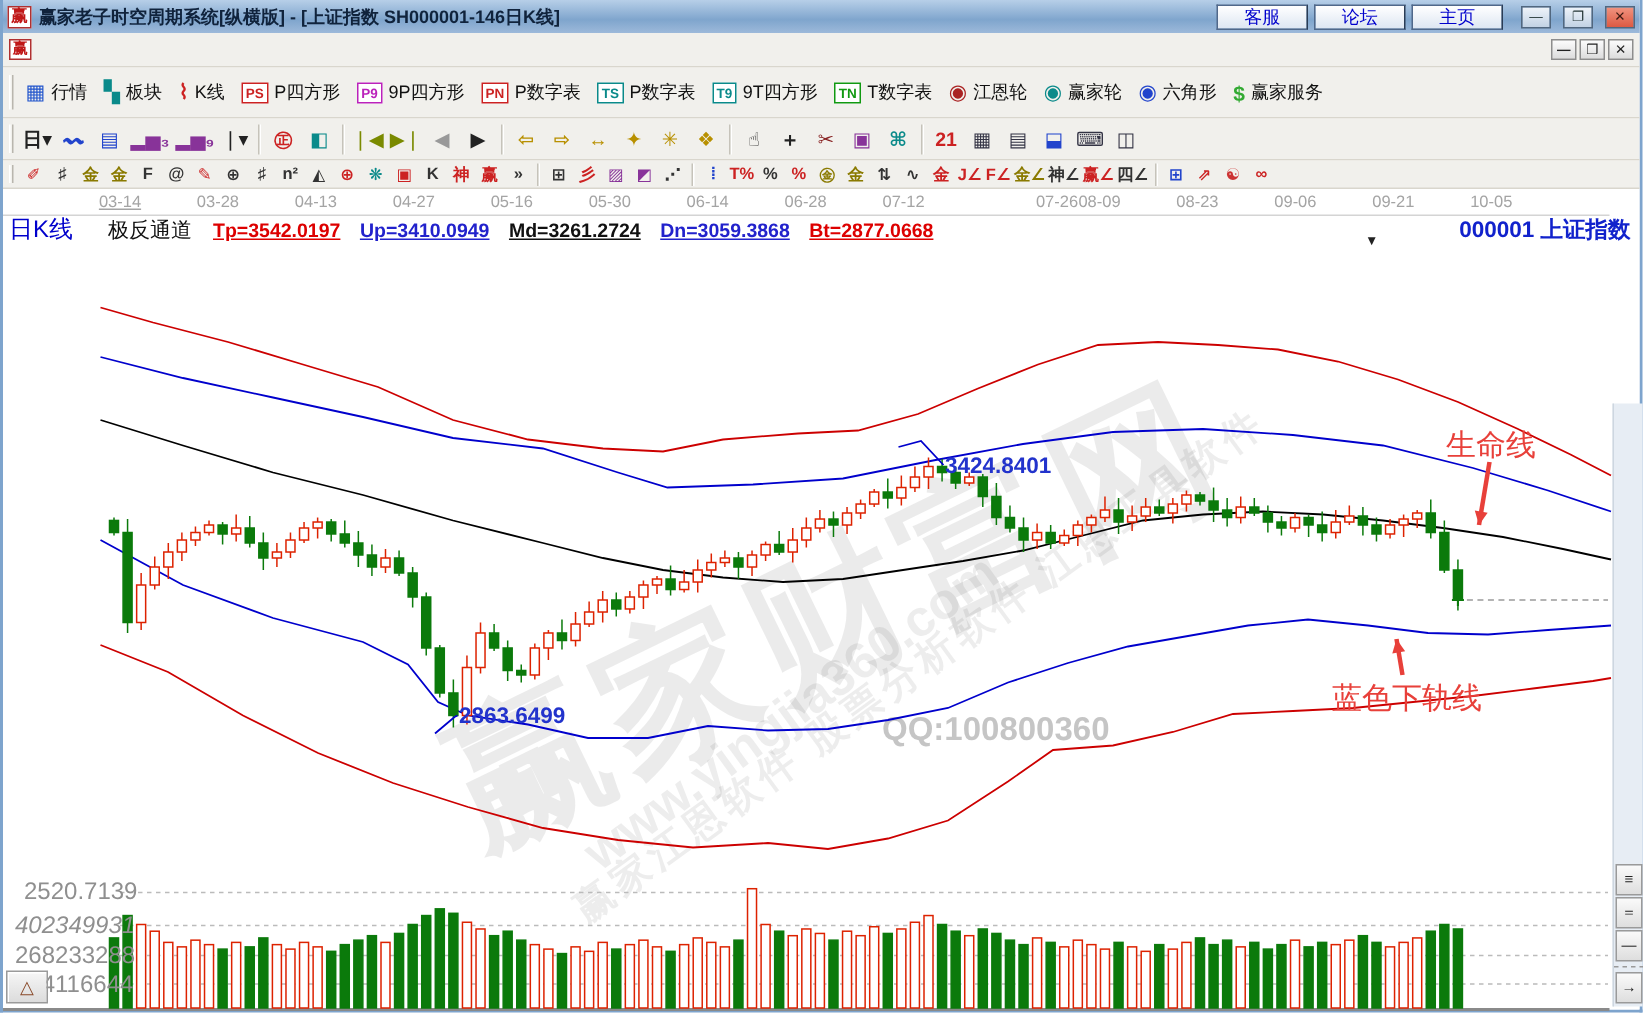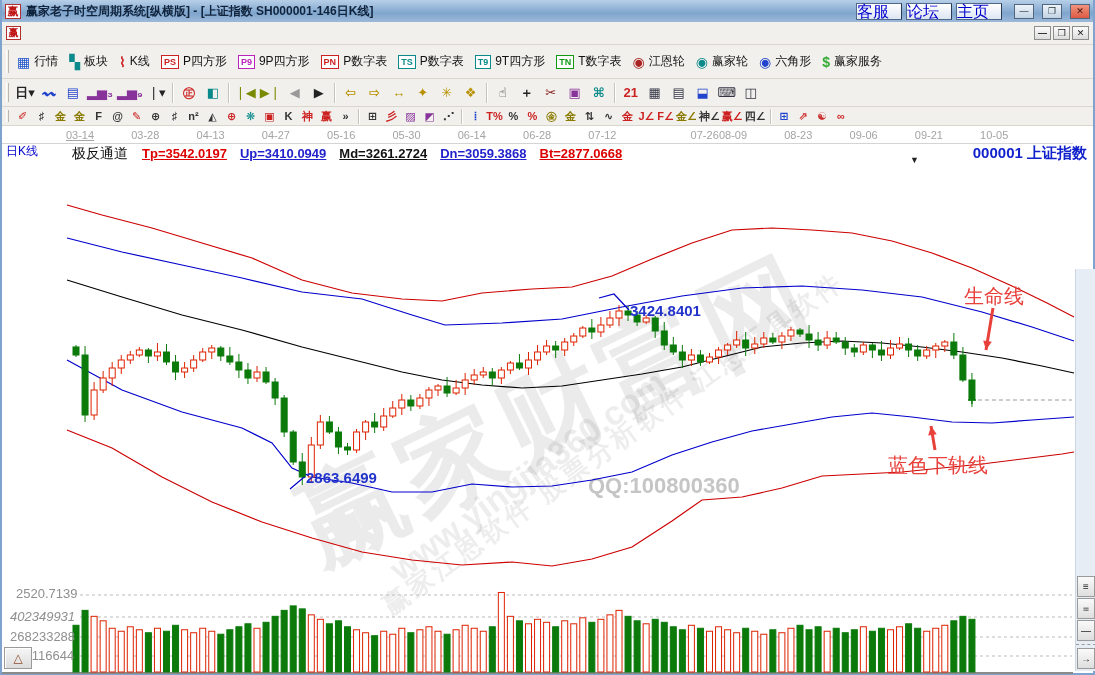--- a/index.html
+++ b/index.html
@@ -6,23 +6,23 @@
   html,body { width:1095px; height:675px; overflow:hidden; }
   #app { position:absolute; inset:0; width:1095px; height:675px; background:#fff;
          border-left:2px solid #7ea4cd; border-right:2px solid #7ea4cd; border-bottom:2px solid #7ea4cd; }
   
   .titlebar { height:22px; background:linear-gradient(#b7cfe8,#7fa5cd 60%,#9db9da);
               display:flex; align-items:center; padding:0 3px; gap:5px; }
   .app-icon { width:16px; height:15px; background:#fff; border:1px solid #b03030; color:#c01818;
               font-size:11px; font-weight:bold; line-height:13px; text-align:center; }
   .title-text { font-size:12px; font-weight:bold; color:#10233c; white-space:nowrap; }
   .tb-spacer { flex:1; }
-  .tb-link { width:46px; height:17px; margin-right:4px; background:linear-gradient(#ffffff,#dde6f2);
-             border:1px solid #50688a; border-right-color:#2a3c55; color:#0000cc; font-size:16px;
-             line-height:15px; cursor:default; }
+  .tb-link { width:61px; height:17px; margin-right:4px; background:linear-gradient(#ffffff,#dde6f2);
+             border:1px solid #50688a; border-right-color:#2a3c55; color:#0000cc; font-size:12px;
+             text-align:center; line-height:15px; cursor:default; }
   .win-btn { width:20px; height:15px; margin-left:3px; border:1px solid #51677f;
              background:linear-gradient(#eef3f9,#c2d2e4); font-size:9px; line-height:13px;
              text-align:center; color:#233; }
   .win-btn.close { background:linear-gradient(#f0937f,#dd5a43); color:#3c1a12; font-weight:bold; }
   
   .menubar { height:23px; background:#f1f0ec; border-bottom:1px solid #d9d6cd; display:flex; align-items:center; padding:0 4px; }
   .menu-icon { width:15px; height:14px; background:#fff; border:1px solid #b03030; color:#c01818;
                font-size:10px; font-weight:bold; line-height:12px; text-align:center; margin-right:6px; }
   .menu-item { font-size:12px; color:#111; padding:3px 9px; white-space:nowrap; }
   .mdi-btn { width:17px; height:14px; margin-left:2px; border:1px solid #8d8d8d; background:linear-gradient(#fcfcfc,#dcdcdc);
@@ -40,30 +40,30 @@
   .t2-sep { width:2px; height:20px; border-left:1px solid #c6c3ba; border-right:1px solid #fff; margin:0 3px; }
   #toolbar3 { height:19px; }
   .t3-btn { min-width:19px; height:17px; display:flex; align-items:center; justify-content:center;
             font-size:11px; font-weight:bold; padding:0 1px; white-space:nowrap; }
   .t3-sep { width:2px; height:15px; border-left:1px solid #c6c3ba; border-right:1px solid #fff; margin:0 3px; }
   
   #chart-region { position:absolute; left:0; top:126px; right:0; bottom:0; background:#fff; }
   .date-label { position:absolute; top:3px; width:44px; margin-left:-22px; text-align:center;
                 font-size:11px; color:#a4a4a4; }
   .scale-line { position:absolute; left:0; top:17px; width:1071px; border-top:1px solid #d4d4d4; }
-  #period-label { position:absolute; left:4px; top:17px; color:#0000cc; font-size:12px; }
+  #period-label { position:absolute; left:4px; top:17px; color:#0000cc; font-size:16px; }
   #indicator-row { position:absolute; left:70px; top:19px; font-size:13px; white-space:nowrap; z-index:5; }
   #indicator-row .ind-name { color:#111; font-size:14px; margin-right:14px; }
   #indicator-row span.ind-val { margin-right:13px; font-weight:bold;text-decoration:underline; }
   #stock-label { position:absolute; right:6px; top:18px; font-size:15px; font-weight:bold; color:#1122cc; z-index:6; white-space:nowrap; }
   #scale-caret { position:absolute; left:908px; top:29px; font-size:9px; color:#222; z-index:6; }
   svg#plot { position:absolute; left:0; top:0; width:1095px; height:675px; z-index:2; }
   .wm { position:absolute; color:rgba(60,60,60,0.10); font-weight:bold; white-space:nowrap; z-index:1; }
   .anno { position:absolute; z-index:4; white-space:nowrap; }
-  .vol-label { position:absolute; font-size:13px; color:#8f8f8f; z-index:3; }
+  .vol-label { position:absolute; font-size:16px; color:#8f8f8f; z-index:3; }
   
   #right-strip { position:absolute; left:1073px; top:143px; width:20px; bottom:2px;
                  background:#e7edf4; border-left:1px solid #cdd6e0; z-index:5; }
   .strip-btns { position:absolute; bottom:1px; left:0; width:20px; }
   .strip-btn { width:18px; height:21px; margin:1px auto; background:linear-gradient(#fafafa,#dedede);
                border:1px solid #9a9a9a; font-size:10px; text-align:center; line-height:19px; color:#222; }
   .strip-dash { border-top:1px dashed #9a9a9a; margin:3px 0; }
   #corner-btn { position:absolute; left:2px; bottom:4px; width:28px; height:22px; z-index:6;
                 background:linear-gradient(#f6f6f6,#dcdcdc); border:1px solid #9a9a9a;
                 box-shadow:inset 1px 1px 0 #fff; color:#8a4a2a; font-size:12px; text-align:center; line-height:20px; }

